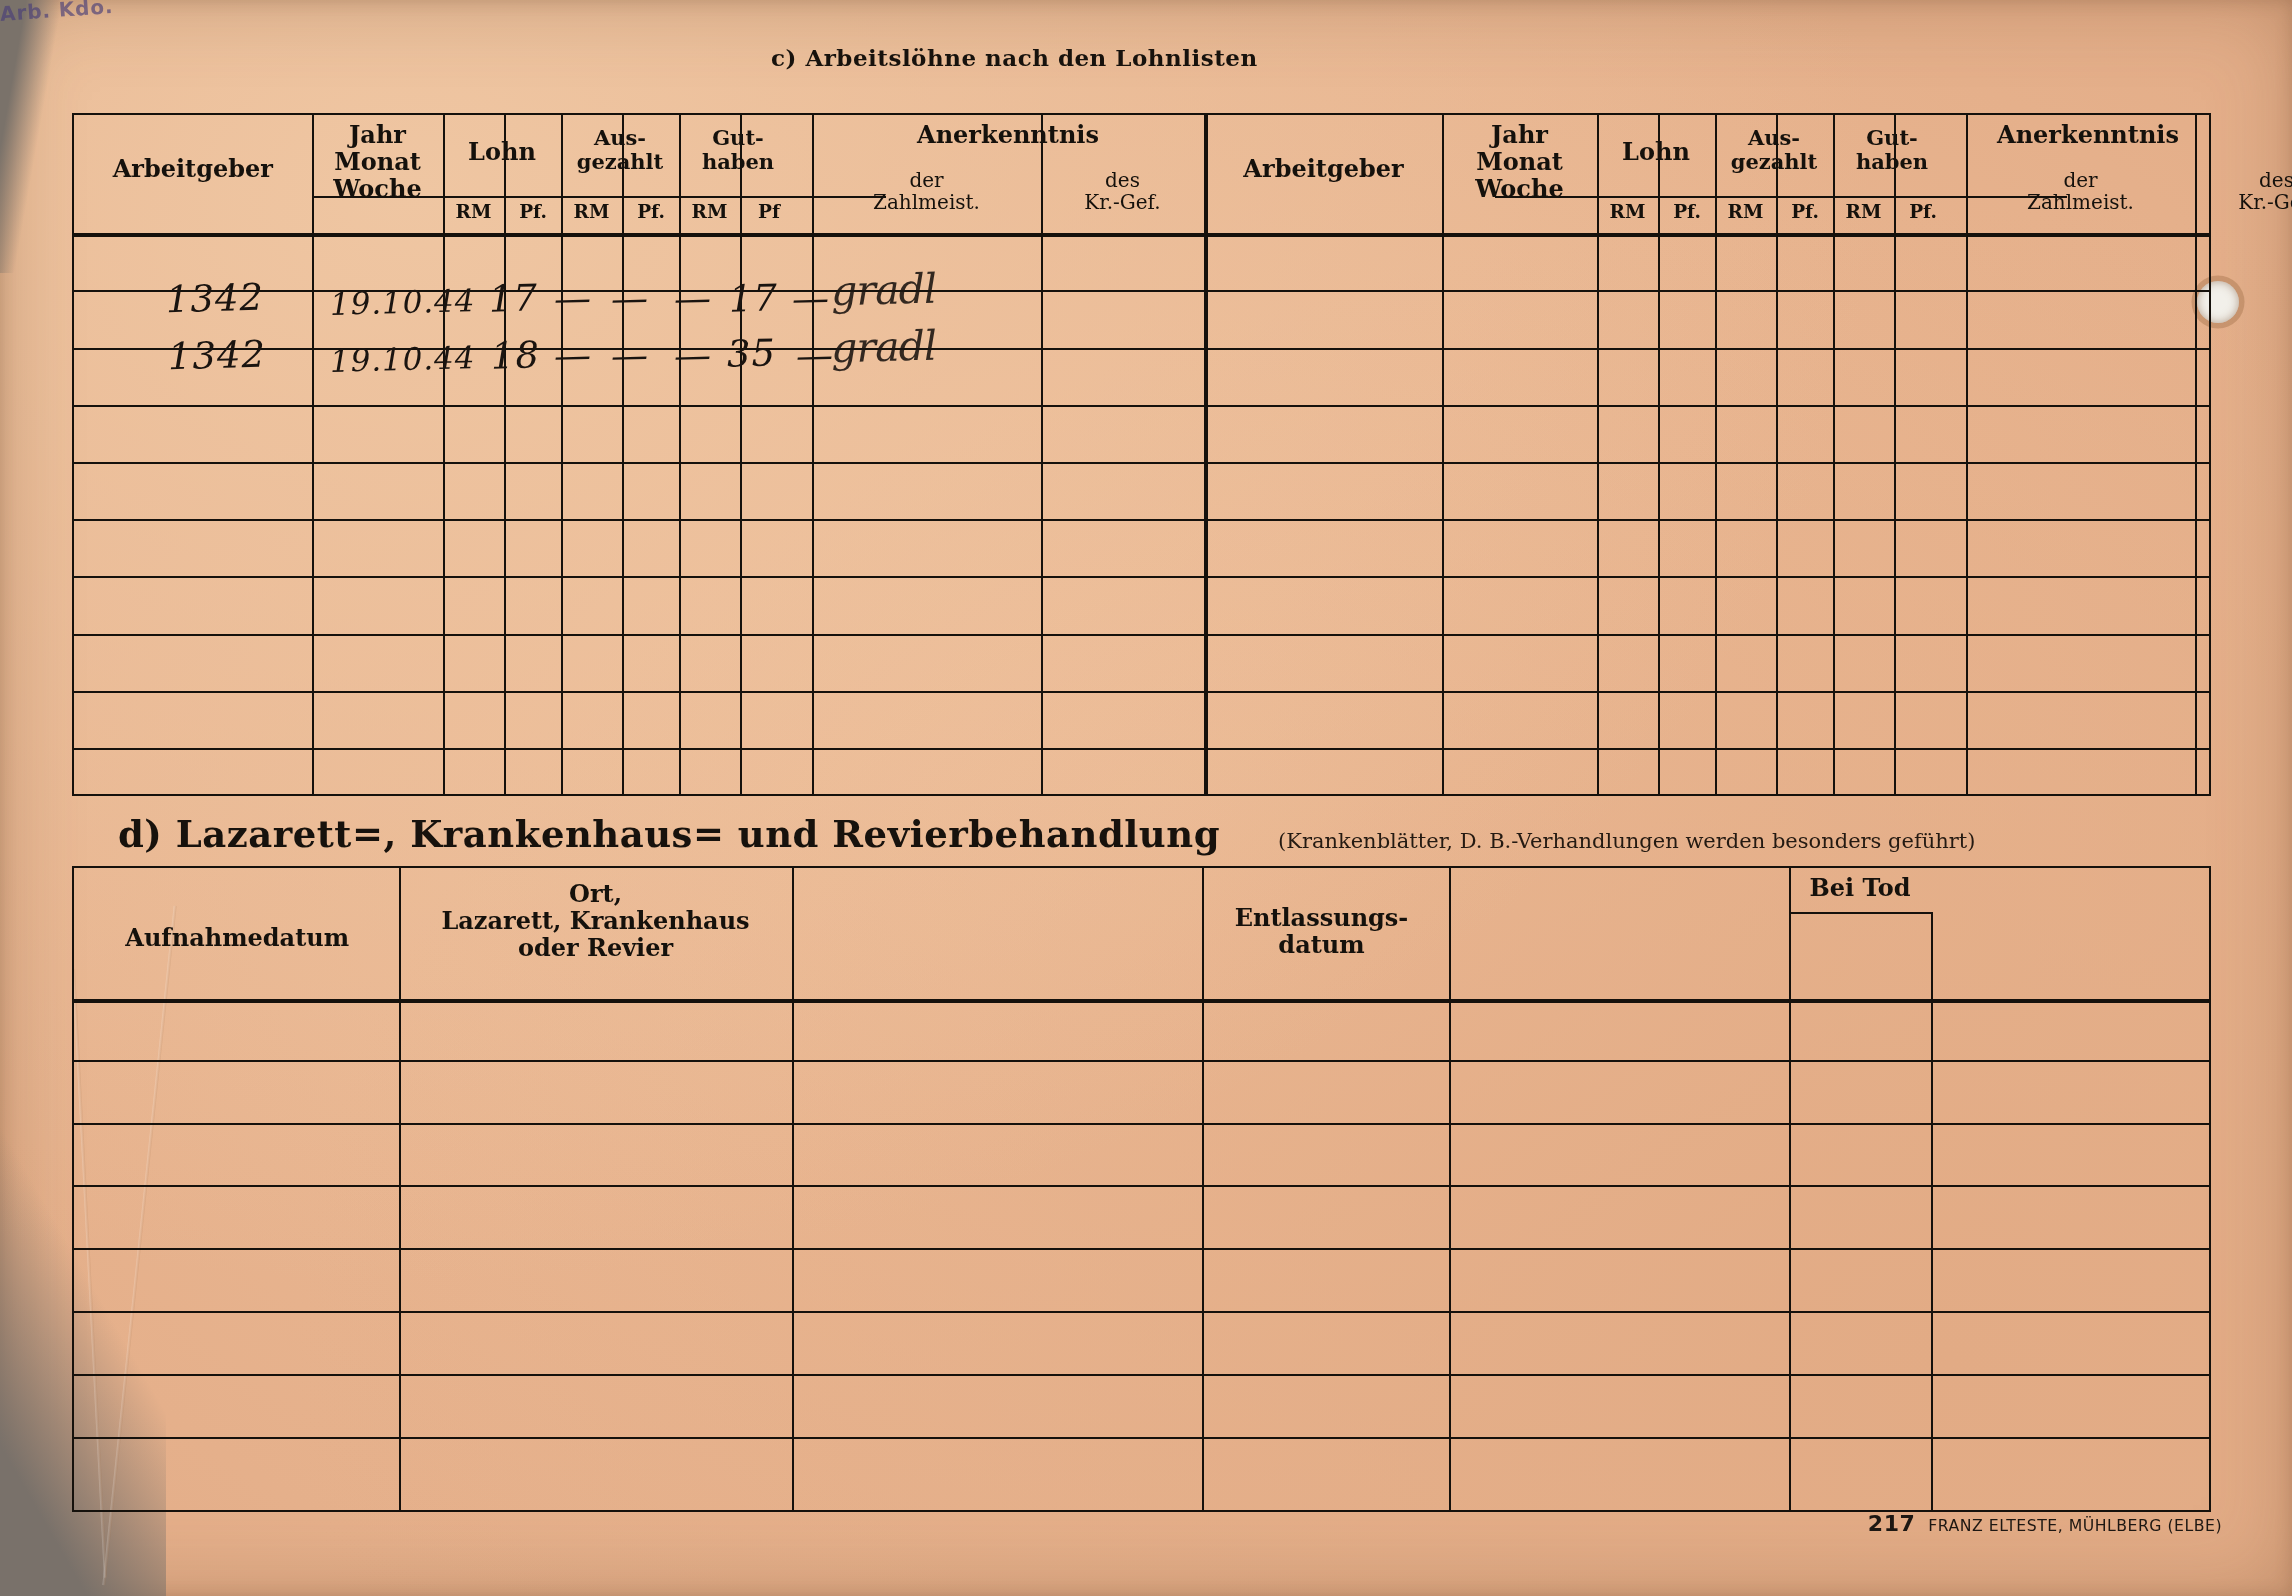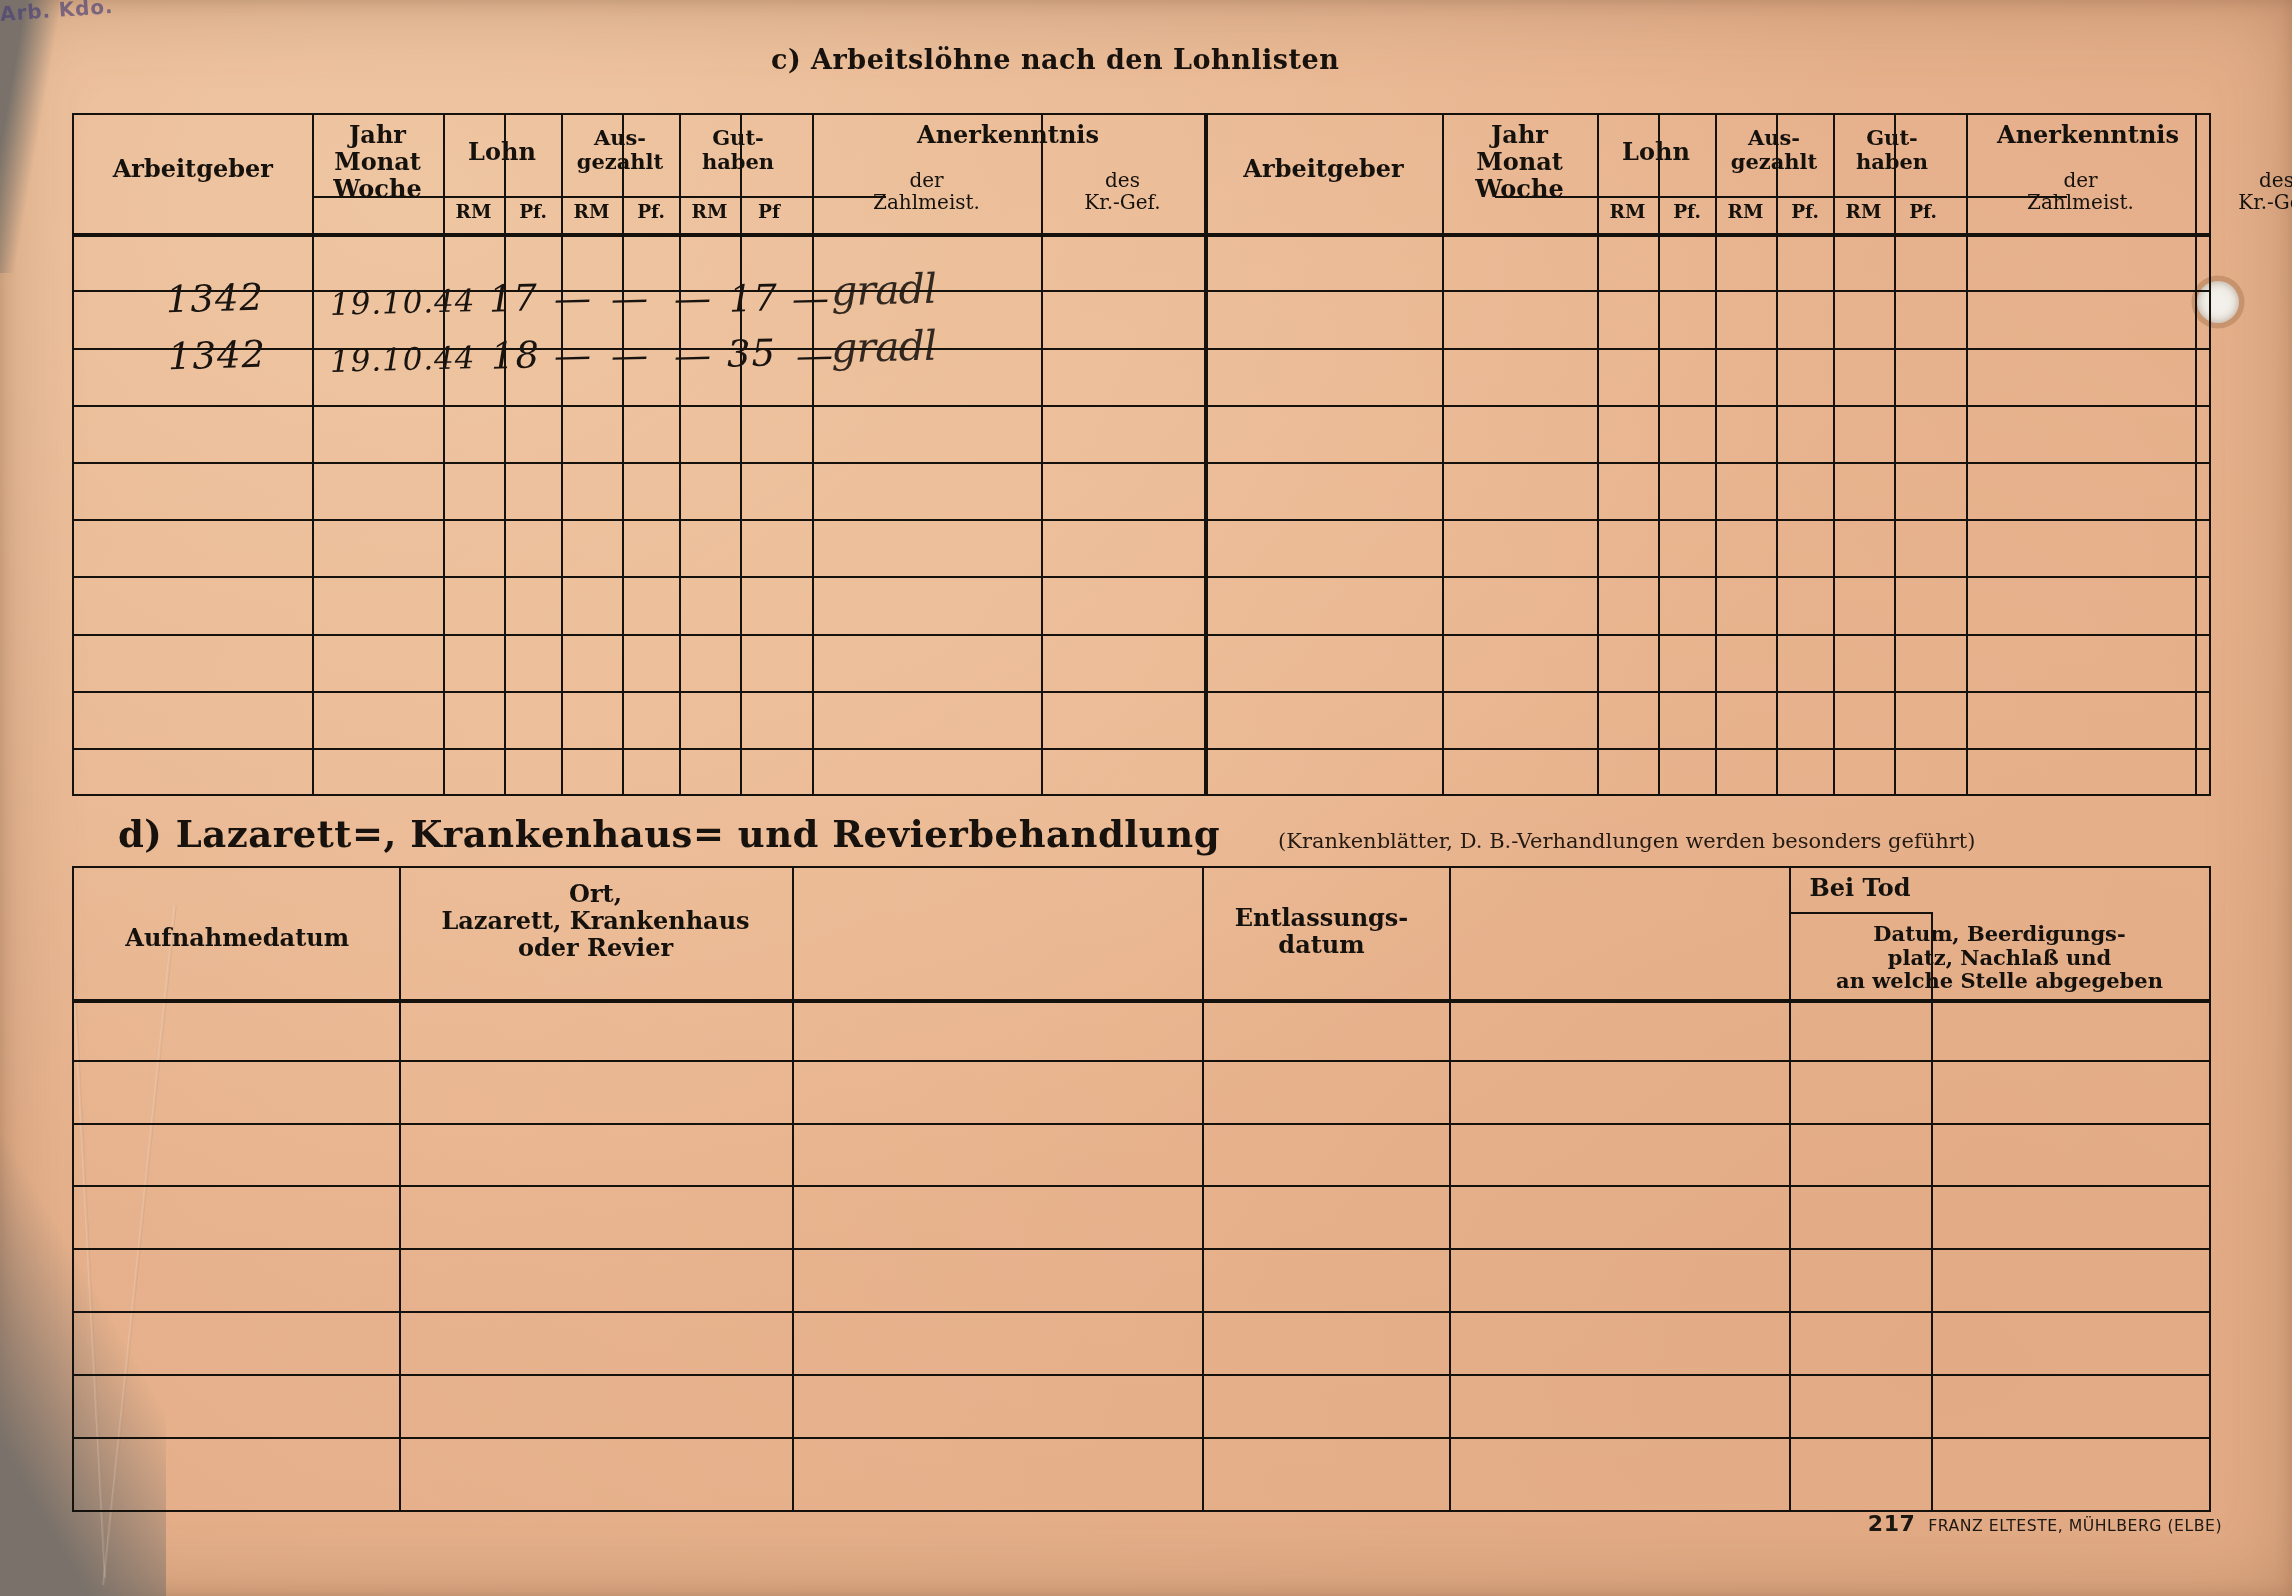--- a/index.html
+++ b/index.html
@@ -64,21 +64,21 @@
     opacity: 0.65;
     transform: rotate(-4deg);
     line-height: 1.05;
   }
 
   
   .section-title {
     position: absolute;
     font-family: "DejaVu Serif", serif;
     font-weight: bold;
-    font-size: 27px;
+    font-size: 23px;
     letter-spacing: 0.5px;
     white-space: nowrap;
     color: #17120d;
   }
   .section-title.c { left: 771px; top: 44px; }
   .section-title.d { left: 118px; top: 812px; font-size: 37px; }
   .section-note {
     position: absolute;
     left: 1278px; top: 829px;
     font-family: "DejaVu Serif", serif;
@@ -294,23 +294,20 @@
     <div class="vline" style="left:1715px;"></div>
     <div class="vline" style="left:1857px; top:44px; bottom:0;"></div>
 
     <div class="hdr s26" style="left:3.7px; top:57px; width:319px;">Aufnahmedatum</div>
     <div class="hdr s26" style="left:327px; top:13px; width:389px;">Ort,
 Lazarett, Krankenhaus
 oder Revier</div>
     <div class="hdr s26" style="left:1130px; top:37px; width:235px;">Entlassungs-
 datum</div>
     <div class="hdr s26" style="left:1717px; top:7.4px; width:138px;">Bei Tod</div>
-    <div class="hdr s23" style="left:1718px; top:54px; width:415px;">Datum, Beerdigungs-
-platz, Nachlaß und
-an welche Stelle abgegeben</div>
   </div>
 
   <div class="footer">
     <span class="pg">217</span><span>FRANZ ELTESTE, MÜHLBERG (ELBE)</span>
   </div>
 
 </div>
 
 
 </body></html>

